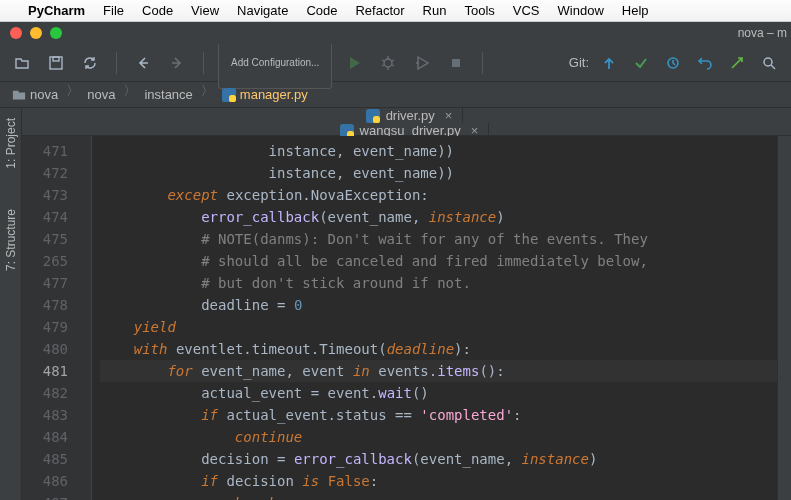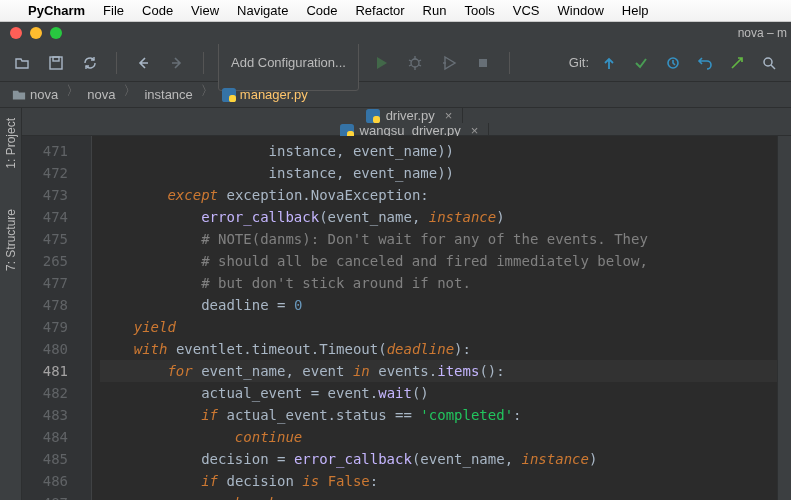--- a/index.html
+++ b/index.html
@@ -13,21 +13,21 @@
   .titlebar { height: 22px; background: #3c3f41; display: flex; align-items: center; position: relative; }
   .traffic { display: flex; gap: 8px; padding-left: 10px; }
   .dot { width: 12px; height: 12px; border-radius: 50%; }
   .dot.red { background: #ff5f57; } .dot.yellow { background: #febc2e; } .dot.green { background: #28c840; }
   .titlebar .title { position: absolute; right: 4px; color: #bbb; font-size: 12px; }
   
   .toolbar { height: 38px; background: #3c3f41; border-bottom: 1px solid #2d2f30; display: flex; align-items: center; padding: 0 10px; gap: 10px; }
   .tbtn { width: 24px; height: 24px; display: flex; align-items: center; justify-content: center; color: #a9b7c6; }
   .tbtn svg { width: 16px; height: 16px; }
   .vsep { width: 1px; height: 22px; background: #555; margin: 0 4px; }
-  .config-btn { border: 1px solid #555; background: #3c3f41; color: #bbb; padding: 20px 12px; border-radius: 3px; font-size: 13px; display: flex; align-items: center; gap: 6px; }
+  .config-btn { border: 1px solid #555; background: #3c3f41; color: #bbb; padding: 20px 12px; border-radius: 3px; font-size: 10px; display: flex; align-items: center; gap: 6px; }
   .toolbar .right { margin-left: auto; display: flex; align-items: center; gap: 8px; }
   .git-label { color: #bbb; font-size: 13px; }
   
   .crumbs { height: 26px; background: #3c3f41; border-bottom: 1px solid #2d2f30; display: flex; padding: 0 8px; gap: 4px; color: #bbb; font-size: 13px; }
   .crumb { display: flex; align-items: center; gap: 4px; padding: 0 4px; }
   .chev { color: #777; }
   .pyicon { width: 14px; height: 14px; }
   
   .main { display: flex; height: calc(500px - 22px - 22px - 38px - 26px); }
   .leftstrip { width: 22px; background: #3c3f41; border-right: 1px solid #2d2f30; display: flex; flex-direction: column; align-items: center; padding-top: 10px; gap: 40px; }
@@ -42,21 +42,21 @@
   .gutter { width: 56px; background: #313335; color: #606366; text-align: right; padding: 4px 10px 4px 0; user-select: none; }
   .gutter .ln { height: 22px; }
   .gutter .ln.hl { color: #a4a3a3; }
   .fold { width: 14px; background: #313335; border-right: 1px solid #404244; }
   .code { flex: 1; padding: 4px 0 4px 8px; white-space: pre; color: #a9b7c6; position: relative; }
   .code .row { height: 22px; }
   .code .row.hl { background: #323232; }
   .kw { color: #cc7832; font-style: italic; }
   .kw2 { color: #cc7832; }
   .fn { color: #c4b5fd; }
-  .str { color: #22c55e; }
+  .str { color: #f9a8d4; }
   .num { color: #6897bb; }
   .cm { color: #808080; }
   .id { color: #a9b7c6; }
   .rstrip { width: 14px; background: #3c3f41; border-left: 1px solid #2d2f30; }
 </style>
 </head>
 <body>
 
 <div class="mac-menu">
   <span class="apple"></span>

